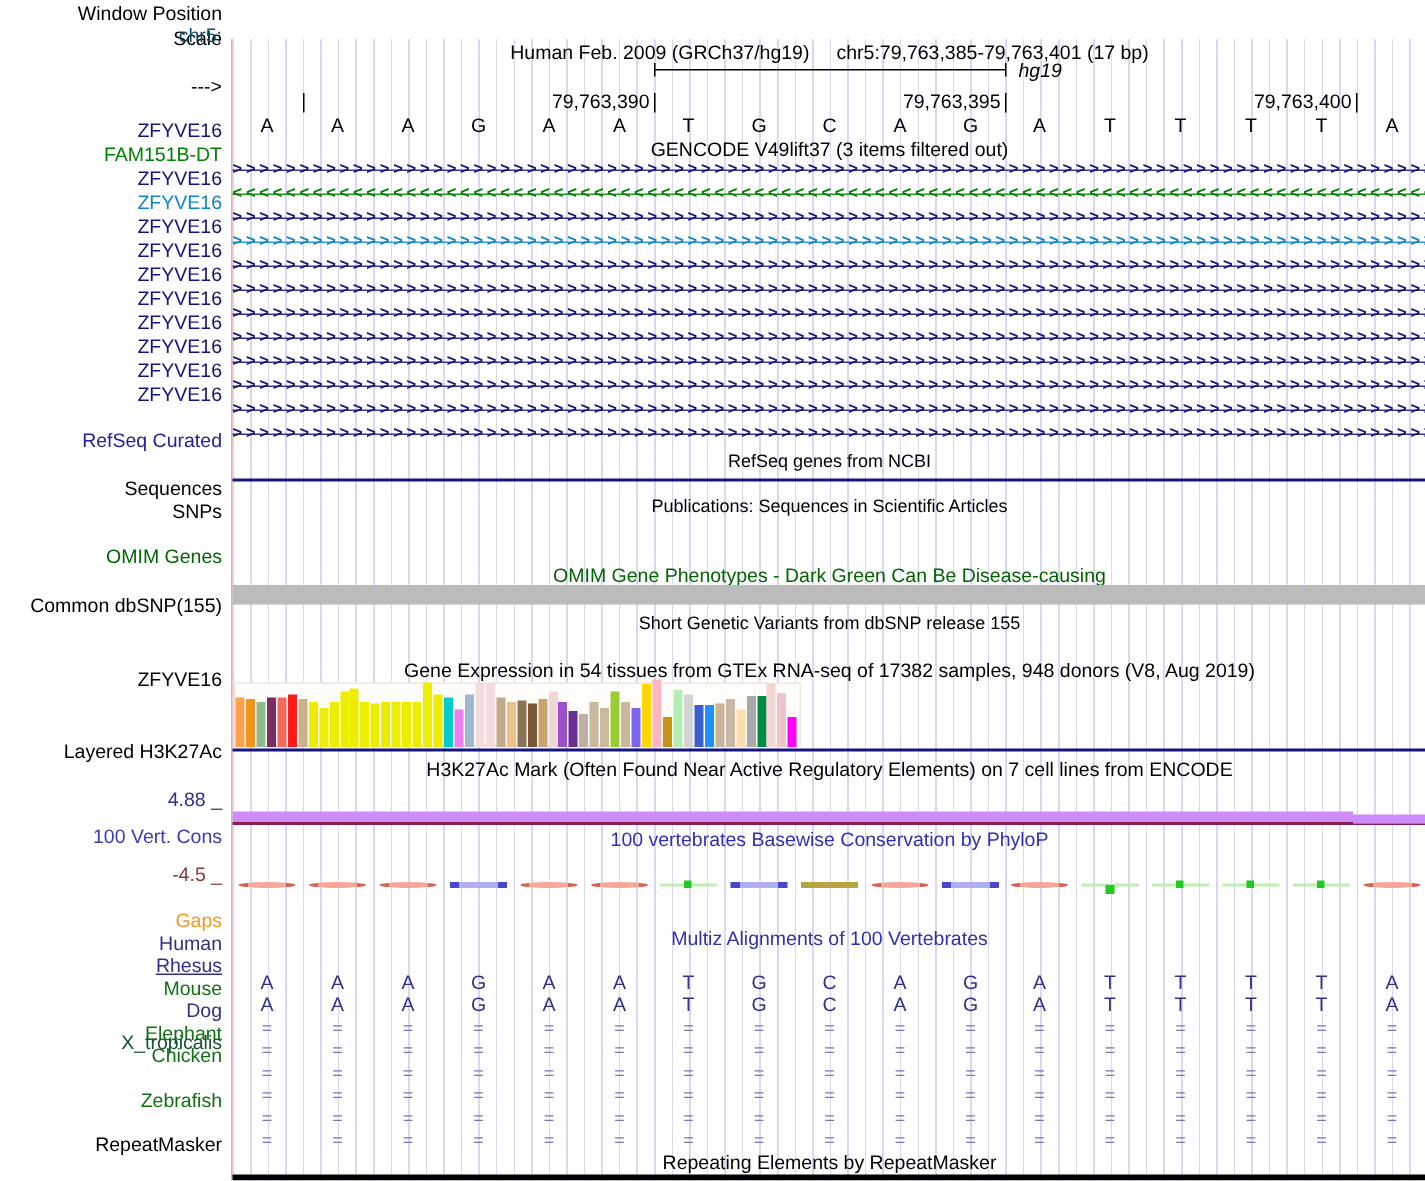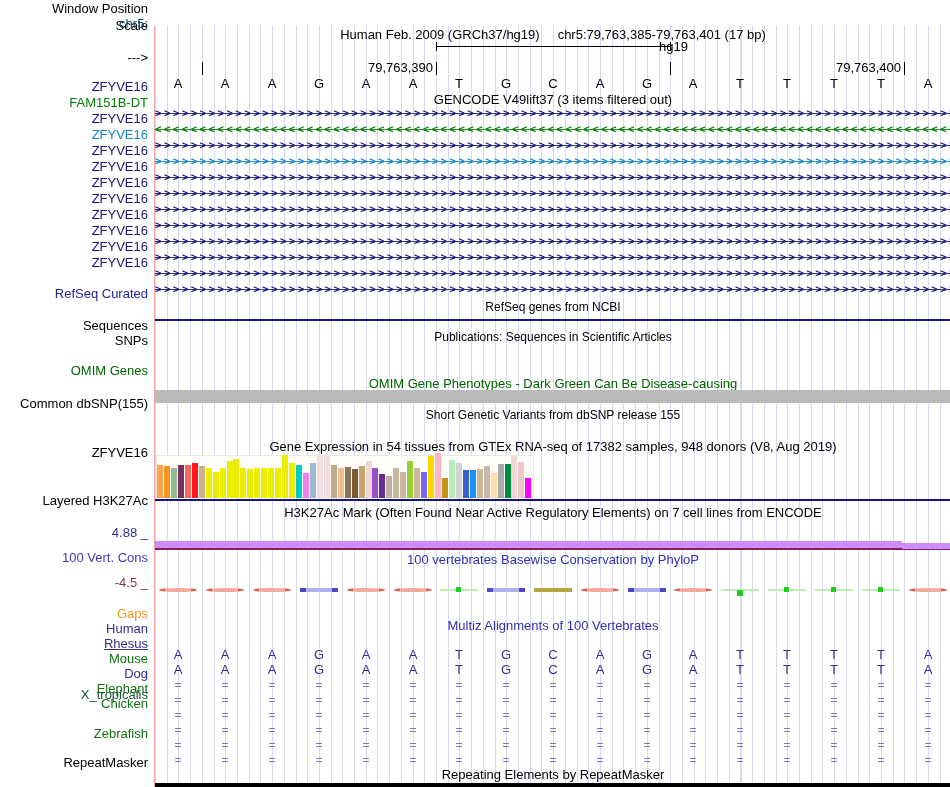--- a/index.html
+++ b/index.html
@@ -73,25 +73,26 @@
       <div class="title" style="top: 351px; color: rgb(0, 100, 0); font-size: 13px;">OMIM Gene Phenotypes - Dark Green Can Be Disease-causing</div>
       <div class="title" style="top: 382px; color: rgb(0, 0, 0); font-size: 12px;">Short Genetic Variants from dbSNP release 155</div>
       <div class="title" style="top: 414px; color: rgb(0, 0, 0); font-size: 13px;">Gene Expression in 54 tissues from GTEx RNA-seq of 17382 samples, 948 donors (V8, Aug 2019)</div>
       <div class="title" style="top: 480px; color: rgb(0, 0, 0); font-size: 13px;">H3K27Ac Mark (Often Found Near Active Regulatory Elements) on 7 cell lines from ENCODE</div>
       <div class="title" style="top: 527px; color: rgb(47, 47, 180); font-size: 13px;">100 vertebrates Basewise Conservation by PhyloP</div>
       <div class="title" style="top: 593px; color: rgb(47, 47, 180); font-size: 13px;">Multiz Alignments of 100 Vertebrates</div>
       <div class="title" style="top: 742px; color: rgb(0, 0, 0); font-size: 13px;">Repeating Elements by RepeatMasker</div>
       <div class="abs" style="left: 281px; top: 20px; width: 234px; height: 1px; background: rgb(0, 0, 0);"></div>
       <div class="abs" style="left: 281px; top: 16px; width: 1px; height: 9px; background: rgb(0, 0, 0);"></div>
       <div class="abs" style="left: 515px; top: 16px; width: 1px; height: 9px; background: rgb(0, 0, 0);"></div>
-      <div class="abs" style="left: 504px; top: 14px; height: 13px; line-height: 13px;">hg19</div>
+      <div class="abs" style="left: 524px; top: 14px; height: 13px; line-height: 13px; font-style: italic;">hg19</div>
       <div class="tickmark" style="left: 47px; top: 36px;"></div>
       <div class="tickmark" style="left: 281px; top: 36px;"></div>
       <div class="rulnum" style="left: 0px; top: 35px; width: 278px;">79,763,390</div>
       <div class="tickmark" style="left: 515px; top: 36px;"></div>
+      <div class="rulnum" style="left: 0px; top: 35px; width: 512px;">79,763,395</div>
       <div class="tickmark" style="left: 749px; top: 36px;"></div>
       <div class="rulnum" style="left: 0px; top: 35px; width: 746px;">79,763,400</div>
       <div class="seqletter" style="left: 23px; top: 51px; color: rgb(0, 0, 0); font-size: 13px;">A</div>
       <div class="seqletter" style="left: 70px; top: 51px; color: rgb(0, 0, 0); font-size: 13px;">A</div>
       <div class="seqletter" style="left: 117px; top: 51px; color: rgb(0, 0, 0); font-size: 13px;">A</div>
       <div class="seqletter" style="left: 164px; top: 51px; color: rgb(0, 0, 0); font-size: 13px;">G</div>
       <div class="seqletter" style="left: 211px; top: 51px; color: rgb(0, 0, 0); font-size: 13px;">A</div>
       <div class="seqletter" style="left: 258px; top: 51px; color: rgb(0, 0, 0); font-size: 13px;">A</div>
       <div class="seqletter" style="left: 304px; top: 51px; color: rgb(0, 0, 0); font-size: 13px;">T</div>
       <div class="seqletter" style="left: 351px; top: 51px; color: rgb(0, 0, 0); font-size: 13px;">G</div>

